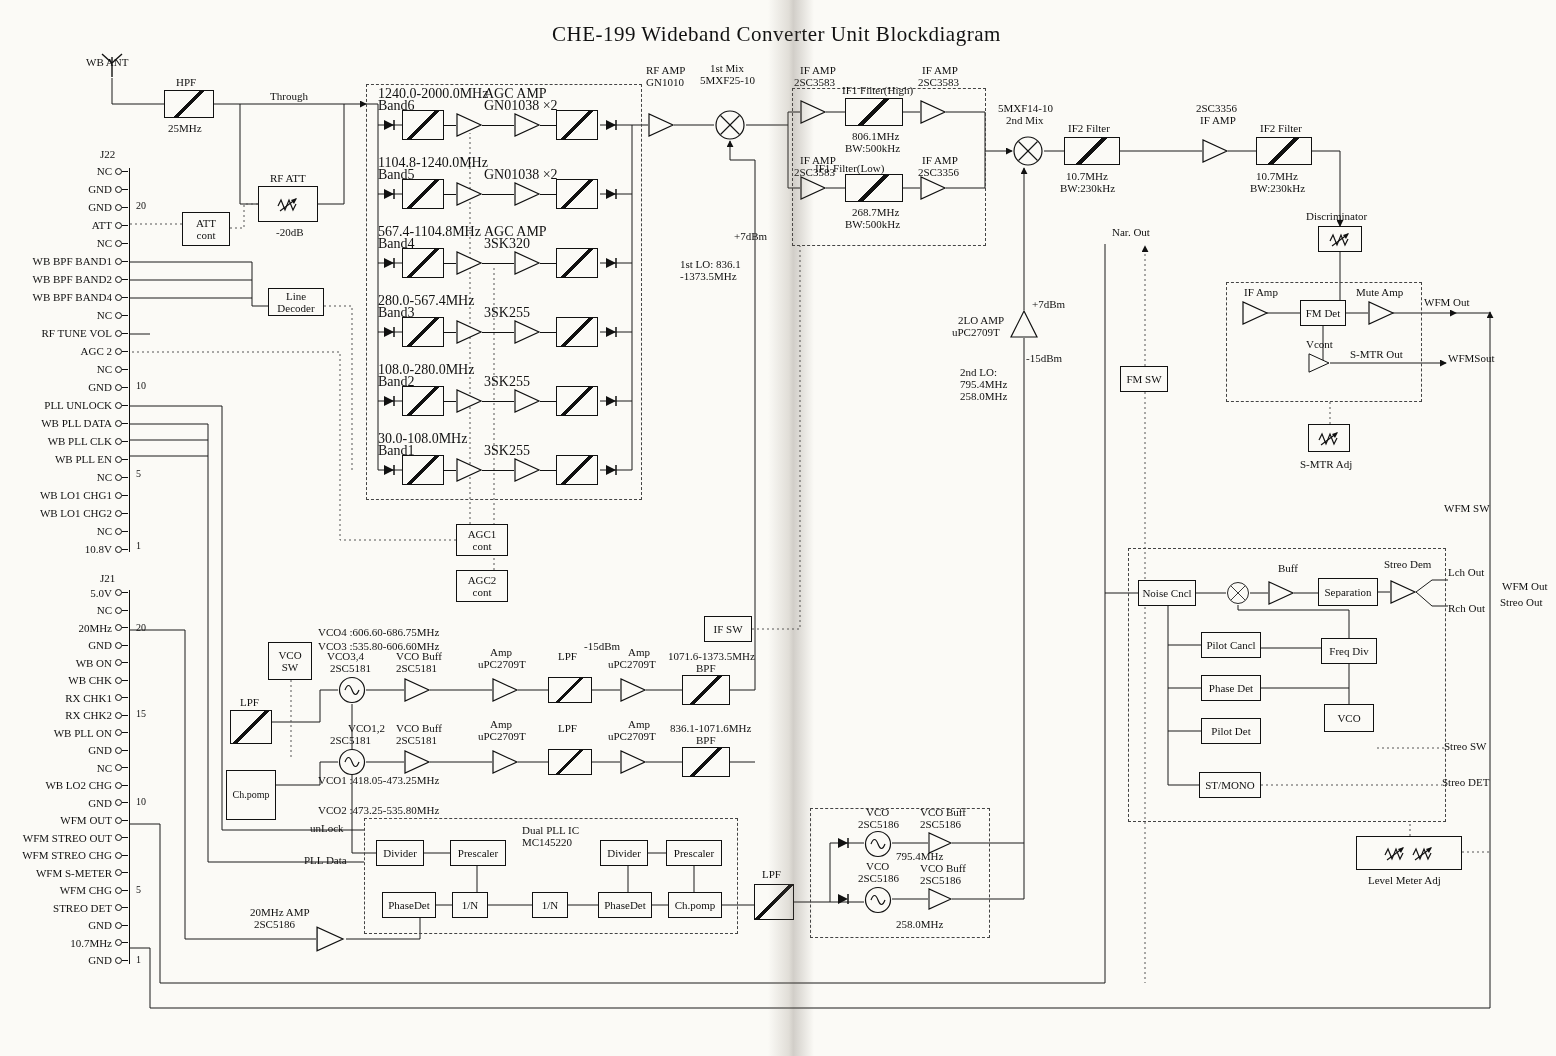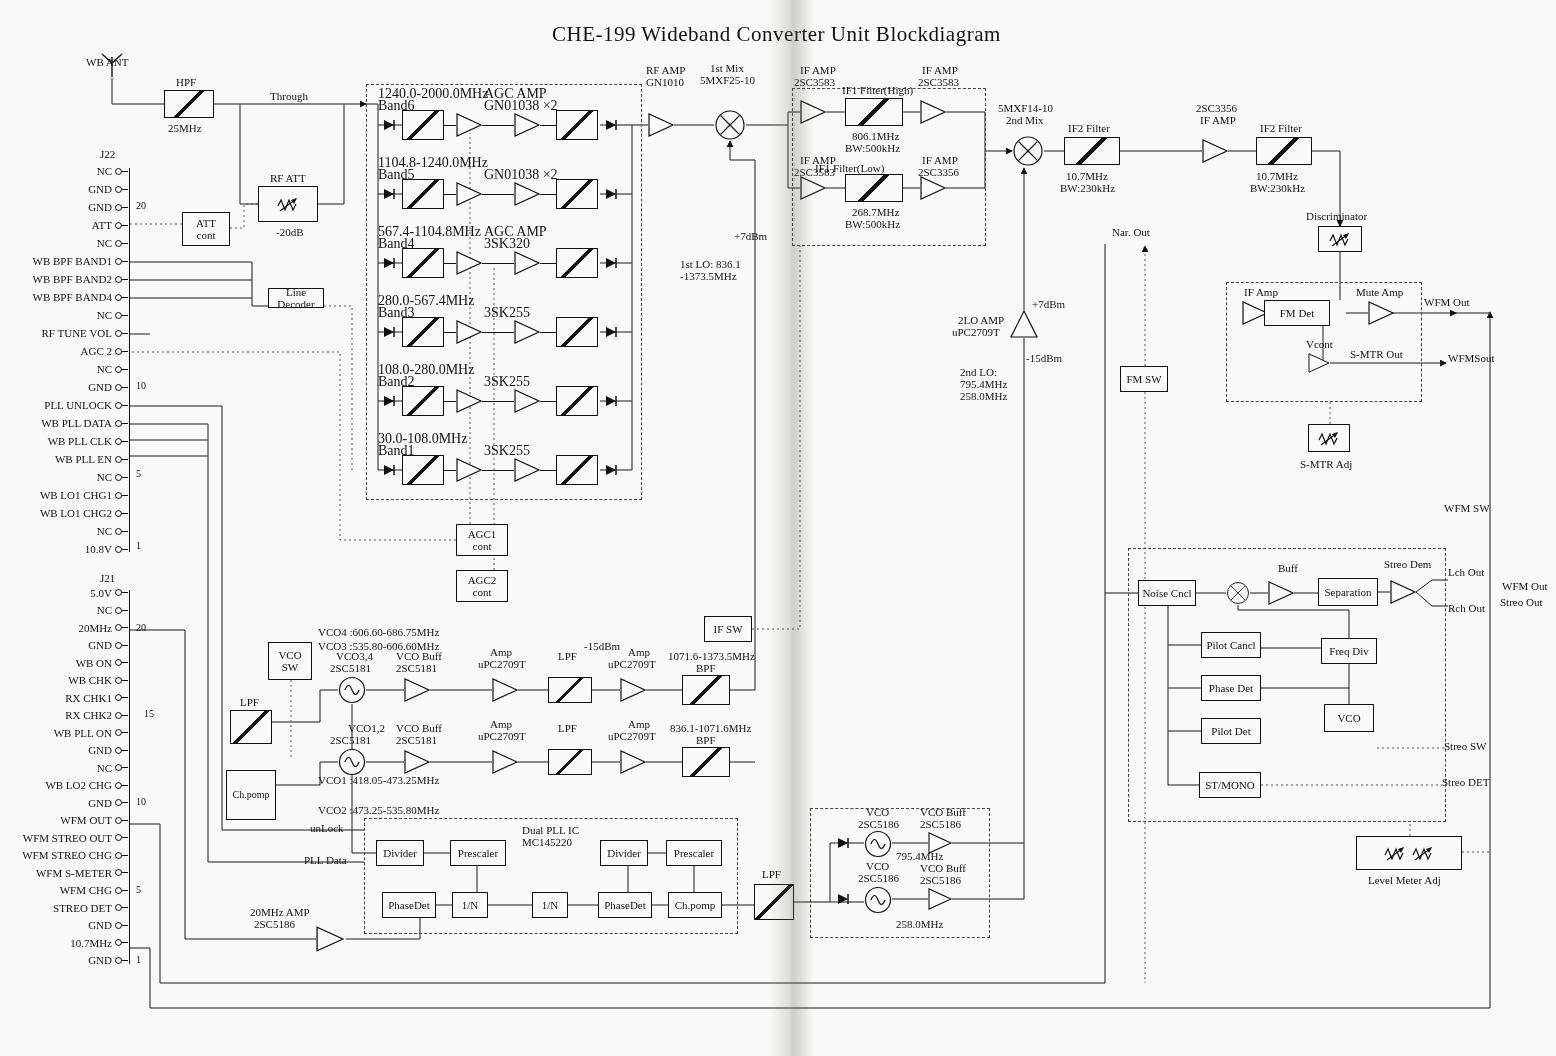--- a/index.html
+++ b/index.html
@@ -146,21 +146,21 @@
   <div class="lbl" style="left:270px;top:90px">Through</div>
   <div class="lbl" style="left:270px;top:172px">RF ATT</div>
   <div class="box" style="left:258px;top:186px;width:60px;height:36px">
     <svg width="22" height="16" viewBox="0 0 22 16">
         <use href="#vres"></use>
       </svg>
   </div>
   <div class="lbl" style="left:276px;top:226px">-20dB</div>
   <div class="box" style="left:182px;top:212px;width:48px;height:34px">ATT
 cont</div>
-  <div class="box" style="left:268px;top:288px;width:56px;height:20px">Line
+  <div class="box" style="left:268px;top:288px;width:56px;height:28px">Line
 Decoder</div>
 
   <div class="lbl" style="left:100px;top:148px">J22</div>
   <div class="pin-col j22" style="left:0;top:162px;width:128px">
 
   <div class="pin-row">
       <span class="pin-label">NC</span>
       <span class="pin-dot"></span>
       <span class="pin-tick"></span>
     </div>
@@ -385,21 +385,21 @@
       <span class="pin-tick"></span>
     </div>
       <div class="pin-row">
       <span class="pin-label">GND</span>
       <span class="pin-dot"></span>
       <span class="pin-tick"></span>
     </div>
     </div>
   <div class="vline" style="left:129px;top:590px;height:374px"></div>
   <div class="num" style="left:136px;top:622px">20</div>
-  <div class="num" style="left:144px;top:708px">15</div>
+  <div class="num" style="left:136px;top:708px">15</div>
   <div class="num" style="left:136px;top:796px">10</div>
   <div class="num" style="left:136px;top:884px">5</div>
   <div class="num" style="left:136px;top:954px">1</div>
 
   <div class="dash" style="left:366px;top:84px;width:276px;height:416px"></div>
   <div class="band-rows" style="left:368px;top:88px;width:272px">
 
   <div class="band-row">
       <span class="lbl2 bfreq">1240.0-2000.0MHz</span>
       <span class="lbl2 bname">Band6</span>
@@ -608,21 +608,21 @@
     <svg width="22" height="16" viewBox="0 0 22 16">
         <use href="#vres"></use>
       </svg>
   </div>
   <div class="lbl" style="left:1112px;top:226px">Nar. Out</div>
   <div class="dash" style="left:1226px;top:282px;width:196px;height:120px"></div>
   <div class="lbl" style="left:1244px;top:286px">IF Amp</div>
   <svg class="icon" style="left:1242px;top:301px" width="26" height="24" viewBox="0 0 26 24">
       <use href="#amp-r"></use>
     </svg>
-  <div class="box" style="left:1264px;top:300px;width:66px;height:26px">FM Det</div>
+  <div class="box" style="left:1300px;top:300px;width:46px;height:26px">FM Det</div>
   <div class="lbl" style="left:1356px;top:286px">Mute Amp</div>
   <svg class="icon" style="left:1368px;top:301px" width="26" height="24" viewBox="0 0 26 24">
       <use href="#amp-r"></use>
     </svg>
   <div class="lbl" style="left:1424px;top:296px">WFM Out</div>
   <div class="lbl" style="left:1306px;top:338px">Vcont</div>
   <svg class="icon" style="left:1308px;top:353px" width="22" height="20" viewBox="0 0 26 24">
       <use href="#amp-r"></use>
     </svg>
   <div class="lbl" style="left:1350px;top:348px">S-MTR Out</div>
@@ -650,21 +650,21 @@
   <div class="box" style="left:456px;top:524px;width:52px;height:32px">AGC1
 cont</div>
   <div class="box" style="left:456px;top:570px;width:52px;height:32px">AGC2
 cont</div>
   <div class="box" style="left:704px;top:616px;width:48px;height:26px">IF SW</div>
 
   <div class="lbl" style="left:318px;top:626px">VCO4 :606.60-686.75MHz</div>
   <div class="lbl" style="left:318px;top:640px">VCO3 :535.80-606.60MHz</div>
   <div class="box" style="left:268px;top:642px;width:44px;height:38px">VCO
 SW</div>
-  <div class="lbl" style="left:336px;top:650px">VCO3,4</div>
+  <div class="lbl" style="left:327px;top:650px">VCO3,4</div>
   <div class="lbl" style="left:330px;top:662px">2SC5181</div>
   <svg class="icon" style="left:338px;top:676px" width="28" height="28" viewBox="0 0 28 28">
       <use href="#vcoc"></use>
     </svg>
   <div class="lbl" style="left:396px;top:650px">VCO Buff</div>
   <div class="lbl" style="left:396px;top:662px">2SC5181</div>
   <svg class="icon" style="left:404px;top:678px" width="26" height="24" viewBox="0 0 26 24">
       <use href="#amp-r"></use>
     </svg>
   <div class="lbl" style="left:490px;top:646px">Amp</div>

